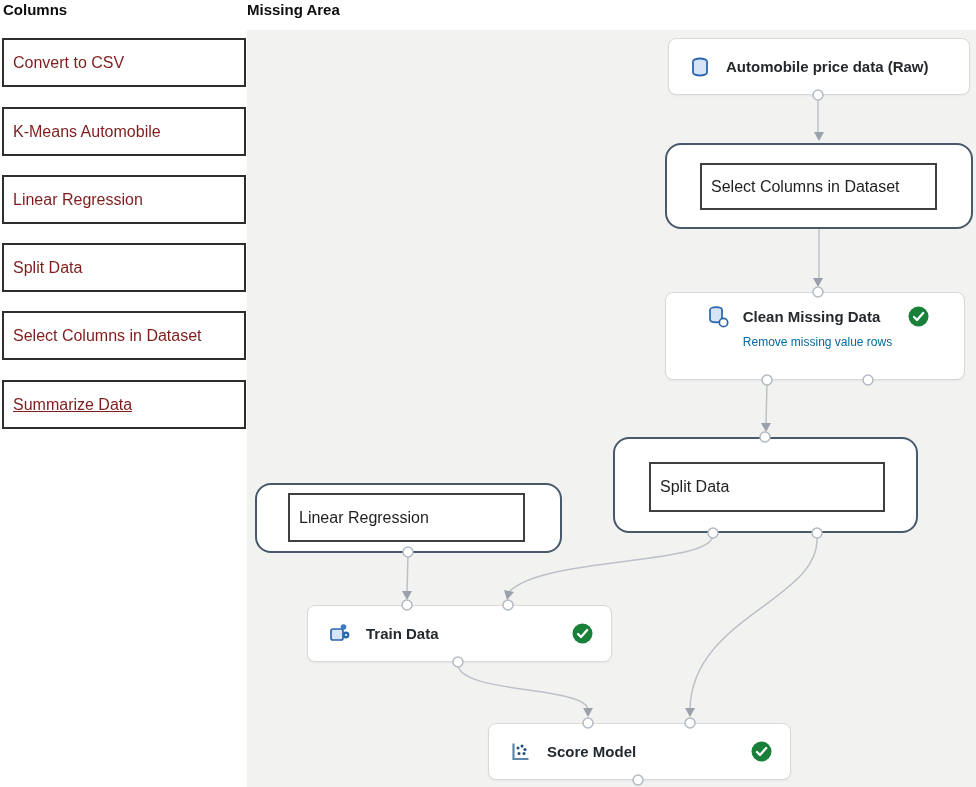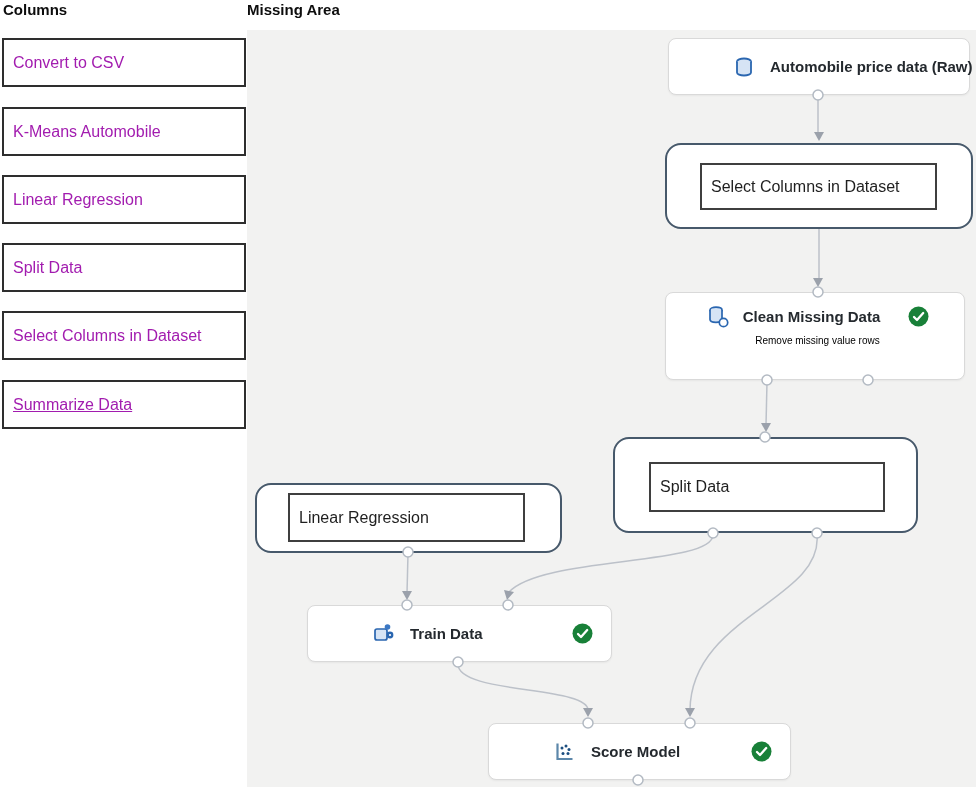--- a/index.html
+++ b/index.html
@@ -9,52 +9,52 @@
     font-family:"Liberation Sans", sans-serif;
     color:#1f1f1f;
   }
   .heading{
     position:absolute;font-size:15px;font-weight:bold;color:#0d0d0d;
   }
   .module-box{
     position:absolute;left:2px;width:231px;height:45px;
     background:#fff;border:2px solid #2e2e2e;
     display:flex;align-items:center;padding-left:9px;
-    font-size:16px;color:#a21caf;box-sizing:content-box;
+    font-size:16px;color:#7f1d1d;box-sizing:content-box;
   }
   .canvas{
     position:absolute;left:247px;top:30px;width:729px;height:757px;
     background:#f2f2f1;z-index:0;
   }
   .node{
     position:absolute;background:#fff;border:1px solid #d9d9d9;border-radius:8px;
     box-shadow:0 1px 2px rgba(0,0,0,0.05);z-index:1;box-sizing:border-box;
   }
   .node-row{
-    display:flex;align-items:center;height:100%;padding:0 18px 0 20px;gap:15px;margin-left:44px;
+    display:flex;align-items:center;height:100%;padding:0 18px 0 20px;gap:15px;
   }
   .node-label{
     font-size:15px;font-weight:600;color:#24292e;white-space:nowrap;
   }
   .spacer{flex:1;}
   .dropped{
     position:absolute;background:#fff;border:2px solid #47596b;border-radius:16px;
     z-index:1;box-sizing:border-box;
   }
   .inner-slot{
     position:absolute;background:#fff;border:2px solid #3f3f3f;
     display:flex;align-items:center;padding-left:9px;
     font-size:16px;color:#1f1f1f;box-sizing:border-box;
   }
   .cmd-body{
     position:absolute;inset:0;padding:12px 18px 0 23px;display:flex;flex-direction:column;align-items:center;
   }
   .cmd-title-row{display:flex;align-items:center;gap:14px;}
   .cmd-sub{
-    font-size:10px;color:#000000;margin-top:7px;white-space:nowrap;
+    font-size:12px;color:#0369a1;margin-top:7px;white-space:nowrap;
   }
   .icon{display:inline-flex;flex:0 0 auto;}
   svg.overlay{
     position:absolute;left:0;top:0;width:976px;height:787px;z-index:2;
     pointer-events:none;
   }
 </style>
 </head>
 <body>
 

